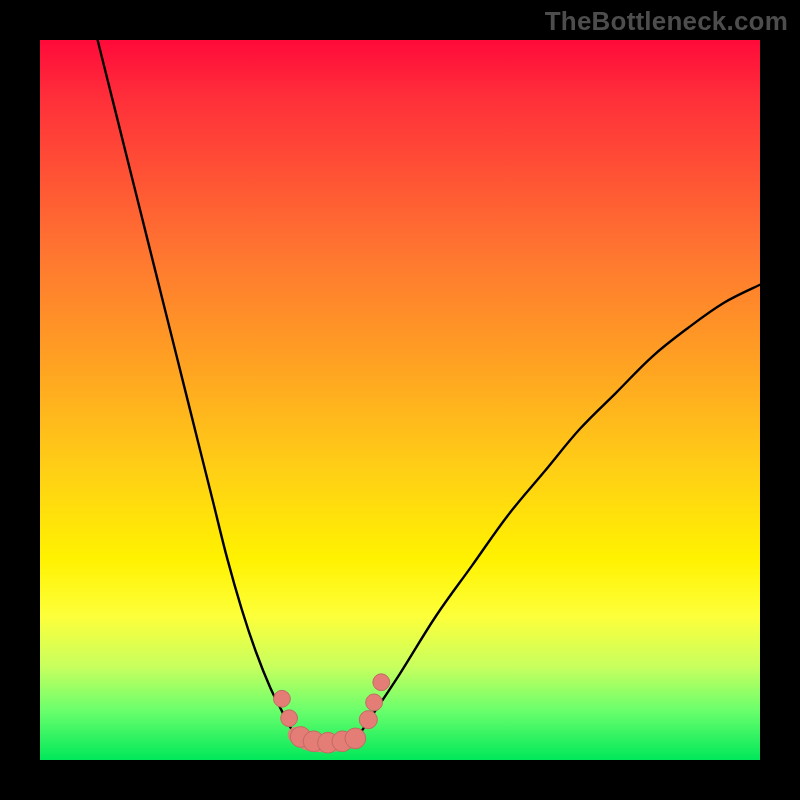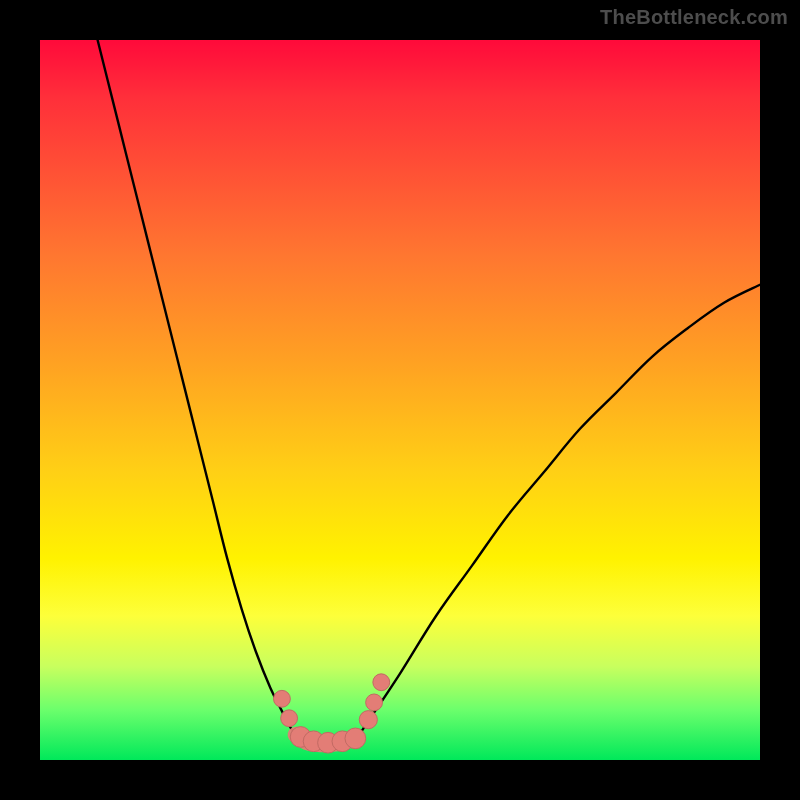--- a/index.html
+++ b/index.html
@@ -39,21 +39,21 @@
       #c8ff5e 87%,
       #6cff6c 93%,
       #00e85a 100%
     );
   }
   .watermark {
     position: absolute;
     top: 6px;
     right: 12px;
     color: #4d4d4d;
-    font-size: 20px;
+    font-size: 26px;
     font-weight: 600;
     letter-spacing: 0.2px;
     user-select: none;
   }
   svg.curves {
     position: absolute;
     left: 0;
     top: 0;
     width: 720px;
     height: 720px;

